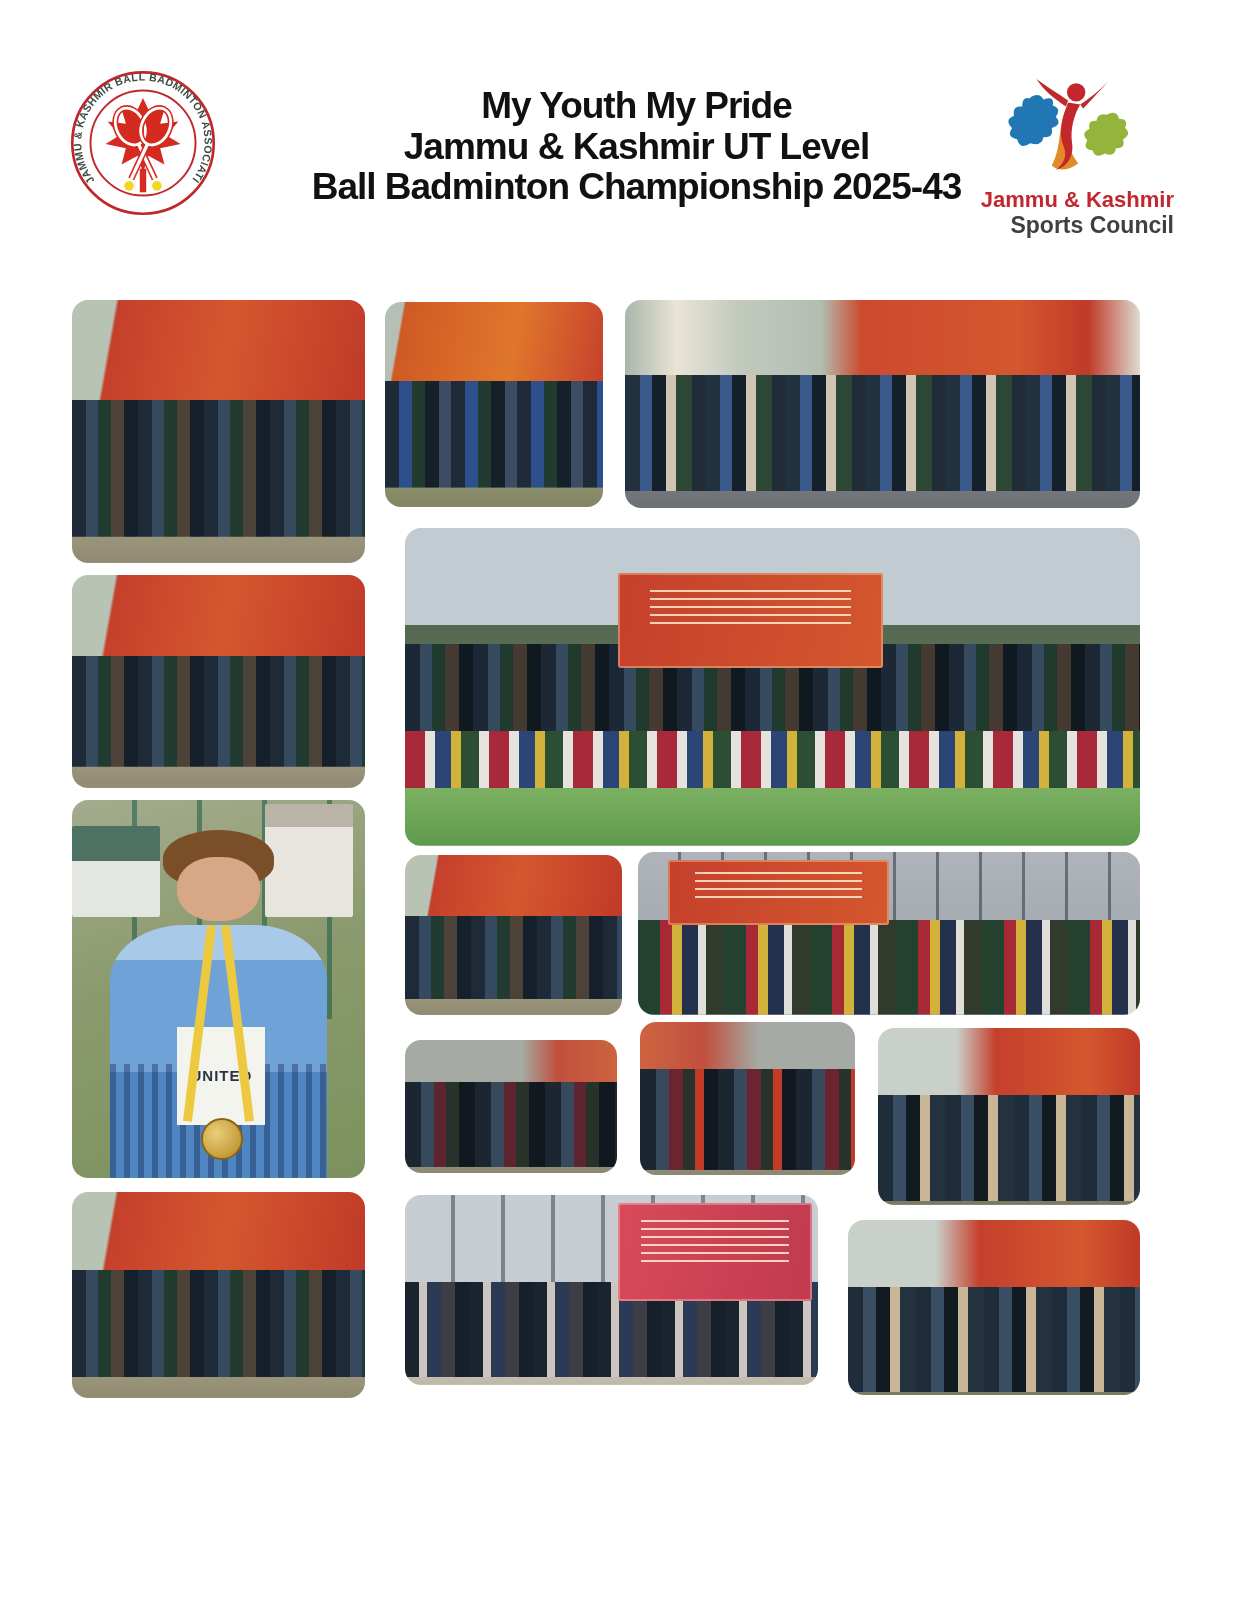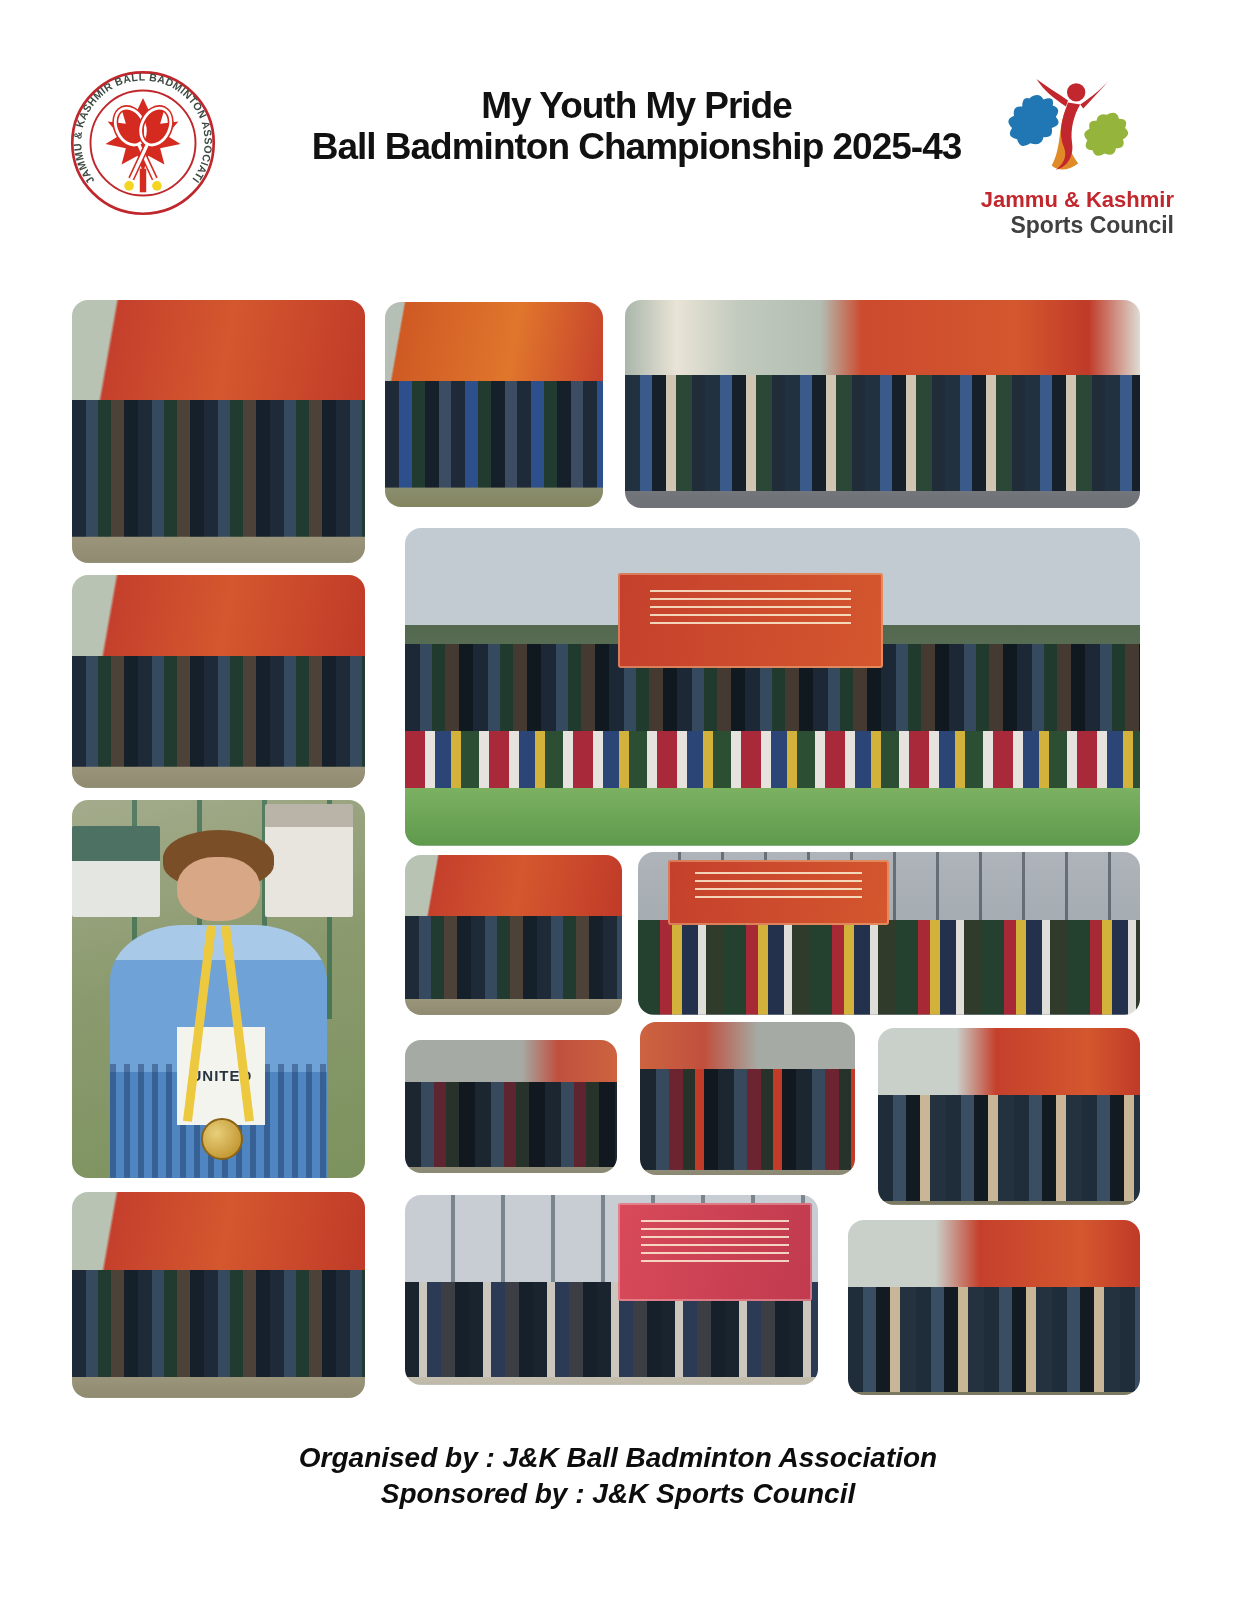--- a/index.html
+++ b/index.html
@@ -175,20 +175,21 @@
           <line x1="70" y1="70" x2="70" y2="106" stroke="#ffffff" stroke-width="3"></line>
         </g>
       </g>
       <circle cx="57" cy="110" r="4.5" fill="#f5d520"></circle>
       <circle cx="83" cy="110" r="4.5" fill="#f5d520"></circle>
     </svg>
   </div>
 
   <div class="title">
     <div>My Youth My Pride</div>
+    <div>Jammu &amp; Kashmir UT Level</div>
     <div>Ball Badminton Championship 2025-43</div>
   </div>
 
   <div class="jksc">
     <svg viewBox="0 0 170 110" width="180" height="112">
       <path d="M48 22 q9 -7 14 1 q11 -4 9 6 q9 3 3 11 q7 8 -4 11 q2 10 -8 9 q-2 10 -13 6 q-10 7 -13 -4 q-11 -2 -5 -11 q-8 -8 2 -12 q-2 -10 8 -9 q0 -10 7 -8 Z" fill="#2077b4"></path>
       <path d="M124 38 q10 -5 12 4 q10 0 6 9 q7 6 -2 11 q3 9 -7 9 q-1 9 -11 5 q-9 6 -12 -3 q-10 -1 -5 -10 q-7 -7 2 -11 q-2 -9 7 -8 q1 -8 10 -6 Z" fill="#94b43c"></path>
       <path d="M70 88 C80 70 76 50 84 32 C80 56 86 72 96 86 C87 93 76 94 70 88 Z" fill="#e08a28"></path>
       <g fill="#c1272d">
         <circle cx="94" cy="16" r="9"></circle>
@@ -242,18 +243,14 @@
     <div class="ph s-banner-men" style="left:72px;top:1192px;width:293px;height:206px" title="Officials present a framed certificate near the sponsor wall"></div>
 
     <div class="ph s-fence-group" style="left:405px;top:1195px;width:413px;height:190px" title="Participants gathered near the court fence and pink banner">
       <i class="chip chip-pink" style="right:1.5%;top:4%;width:47%;height:52%"></i>
     </div>
 
     <div class="ph s-cert-girl" style="left:848px;top:1220px;width:292px;height:175px" title="Two men exchange a certificate in front of the banner"></div>
 
   </div>
 
-  <div class="footer">
-    <div>Organised by : J&amp;K Ball Badminton Association</div>
-    <div>Sponsored by : J&amp;K Sports Council</div>
-  </div>
 
 </div>
 
 </body></html>

